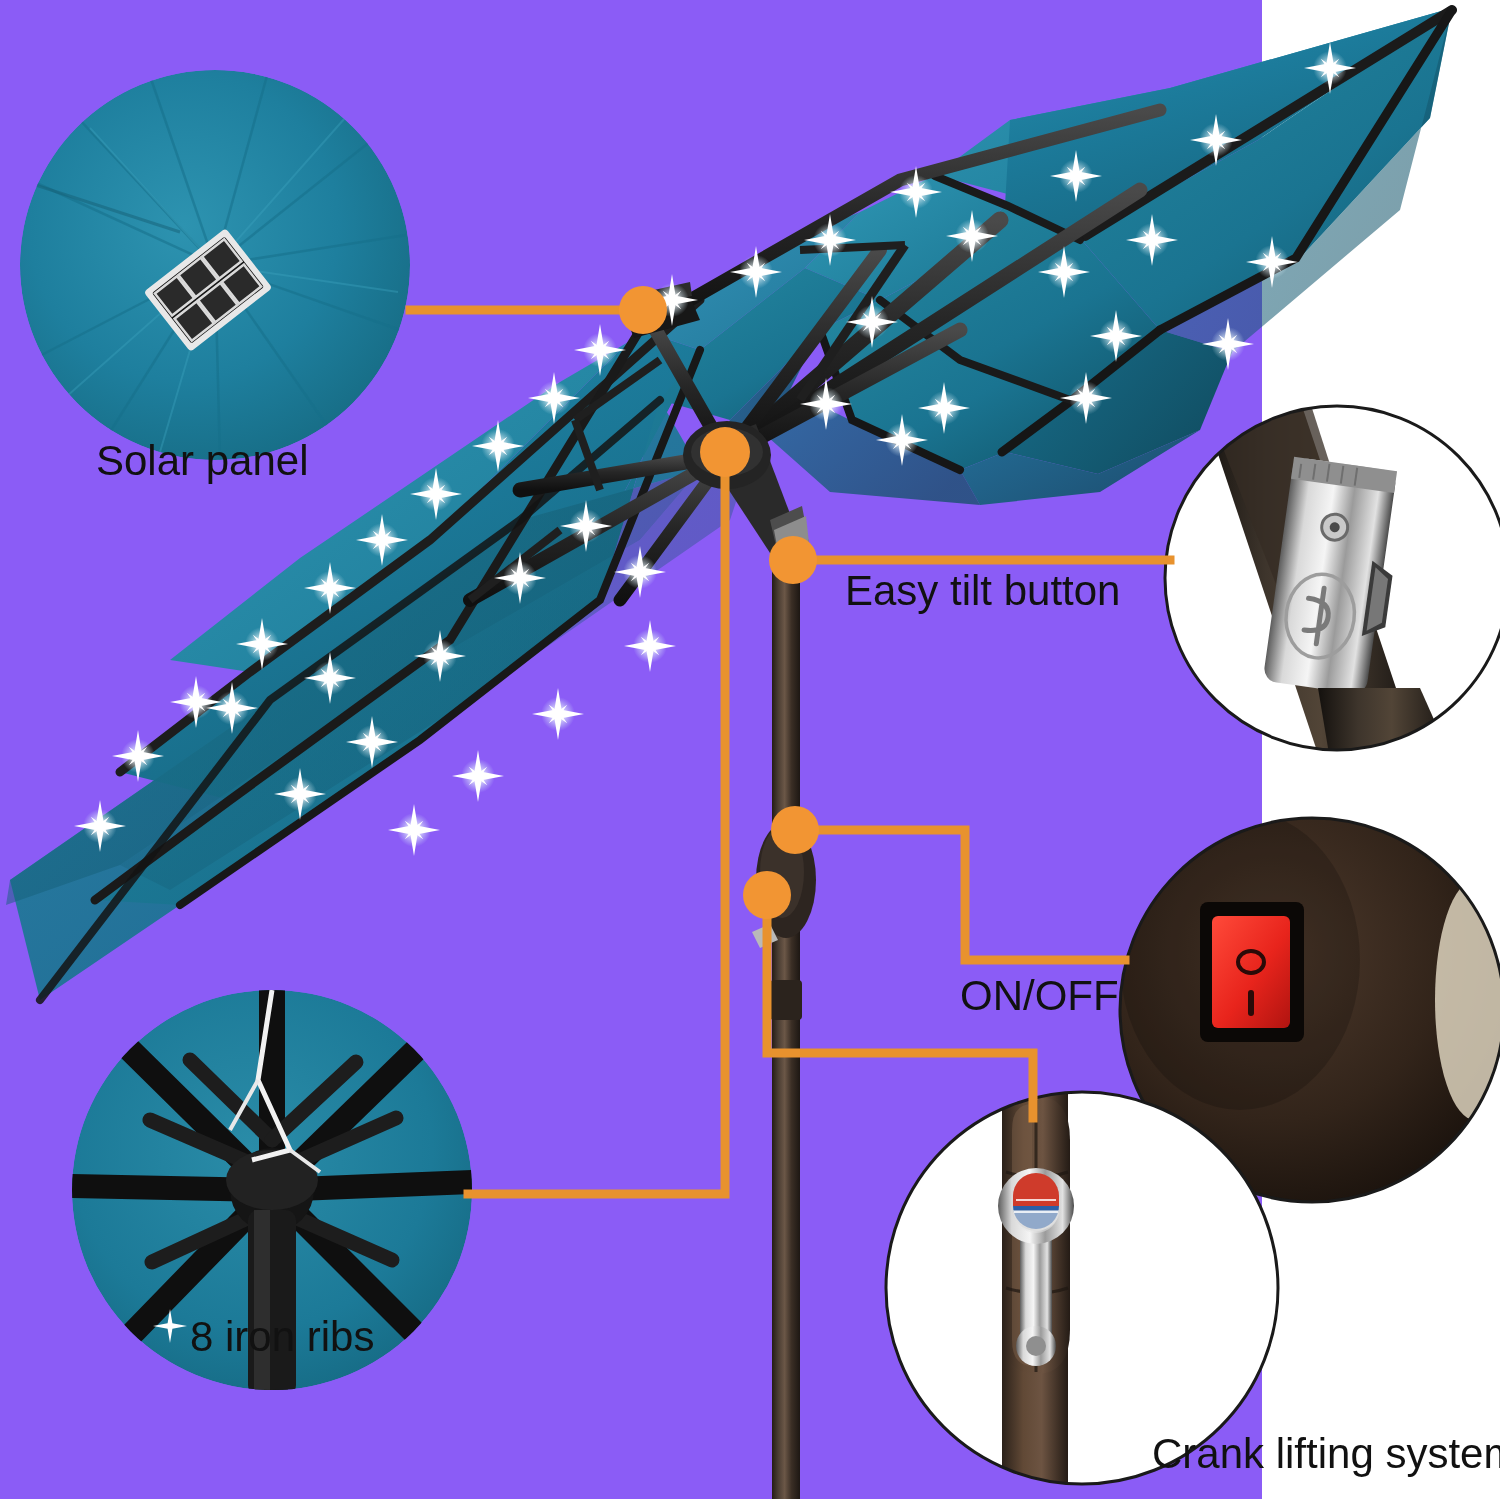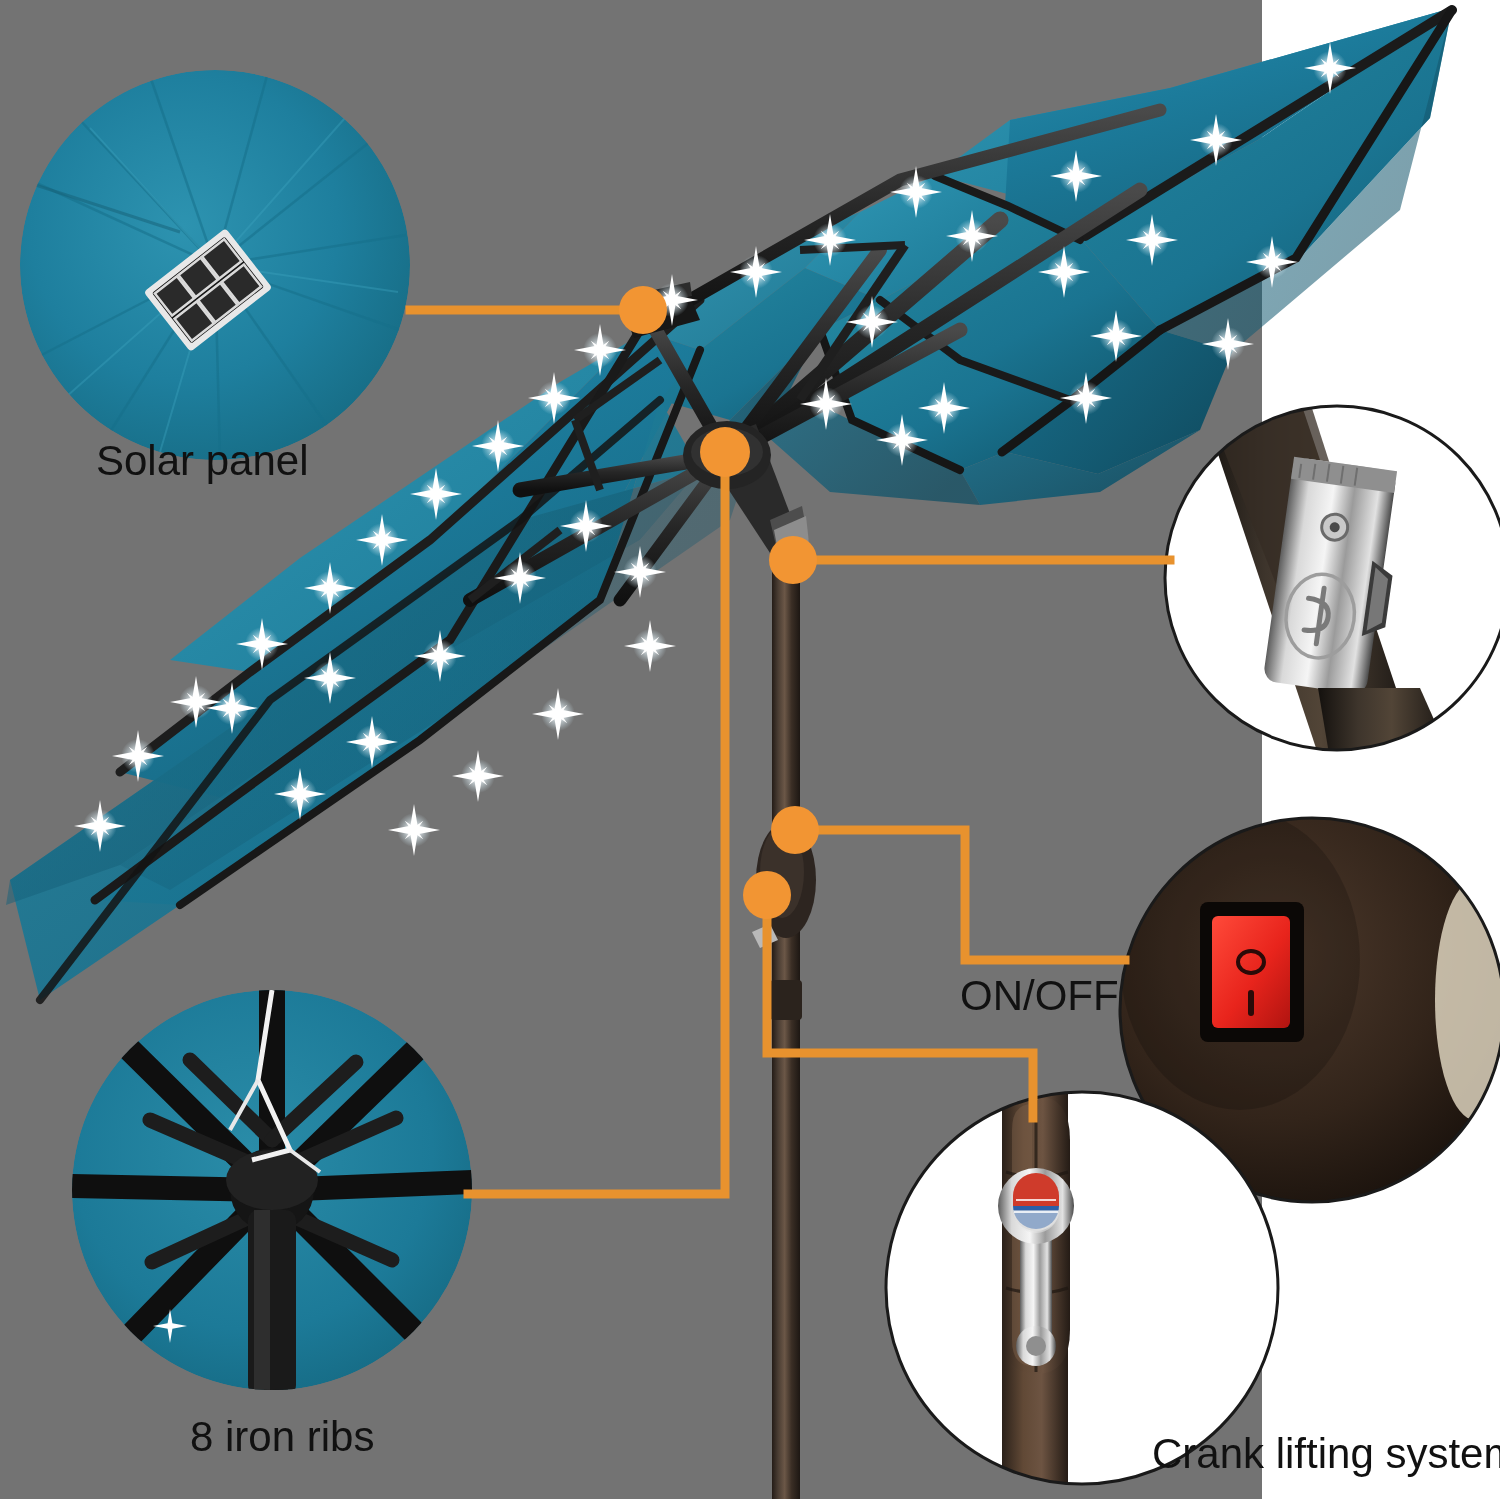--- a/index.html
+++ b/index.html
@@ -1,25 +1,25 @@
 <!DOCTYPE html>
 <html><head>
 <meta charset="utf-8">
 <style>
   html,body{margin:0;padding:0;background:#ffffff;}
   body{width:1500px;height:1499px;overflow:hidden;
        font-family:"Liberation Sans", sans-serif;}
-  #stage{position:relative;width:1262px;height:1499px;background:#737373;}
+  #stage{position:relative;width:1262px;height:1499px;background:#8b5cf6;}
   #stage svg.layer{position:absolute;left:0;top:0;width:1500px;height:1499px;}
   .calloutLabel{position:absolute;color:#111111;font-family:"Liberation Sans", sans-serif;
                 font-weight:400;white-space:nowrap;line-height:1;}
   #label-solar{left:96px;  top:440px;  font-size:42px;}
   #label-tilt{ left:845px; top:570px;  font-size:42px;}
   #label-onoff{left:944px; top:975px;  font-size:42px;margin-left:16px;}
-  #label-ribs{ left:190px; top:1416px; font-size:42px;text-align:right;}
+  #label-ribs{ left:190px; top:1316px; font-size:42px;text-align:right;}
   #label-crank{left:1152px;top:1433px; font-size:42px;}
 </style>
 </head>
 <body>
 
 <div id="stage">
 
   <svg class="layer" viewBox="0 0 1500 1499">
     <defs>
       <linearGradient id="tealTop" x1="0" y1="0" x2="0.6" y2="1">
@@ -421,17 +421,18 @@
     <g fill="#f29533">
       <circle cx="643" cy="310" r="24"></circle>
       <circle cx="793" cy="560" r="24"></circle>
       <circle cx="795" cy="830" r="24"></circle>
       <circle cx="725" cy="452" r="25"></circle>
       <circle cx="767" cy="895" r="24"></circle>
     </g>
   </svg>
 
   <div class="calloutLabel" id="label-solar">Solar panel</div>
+  <div class="calloutLabel" id="label-tilt">Easy tilt button</div>
   <div class="calloutLabel" id="label-onoff">ON/OFF</div>
   <div class="calloutLabel" id="label-ribs">8 iron ribs</div>
   <div class="calloutLabel" id="label-crank">Crank lifting system</div>
 
 </div>
 
 </body></html>

